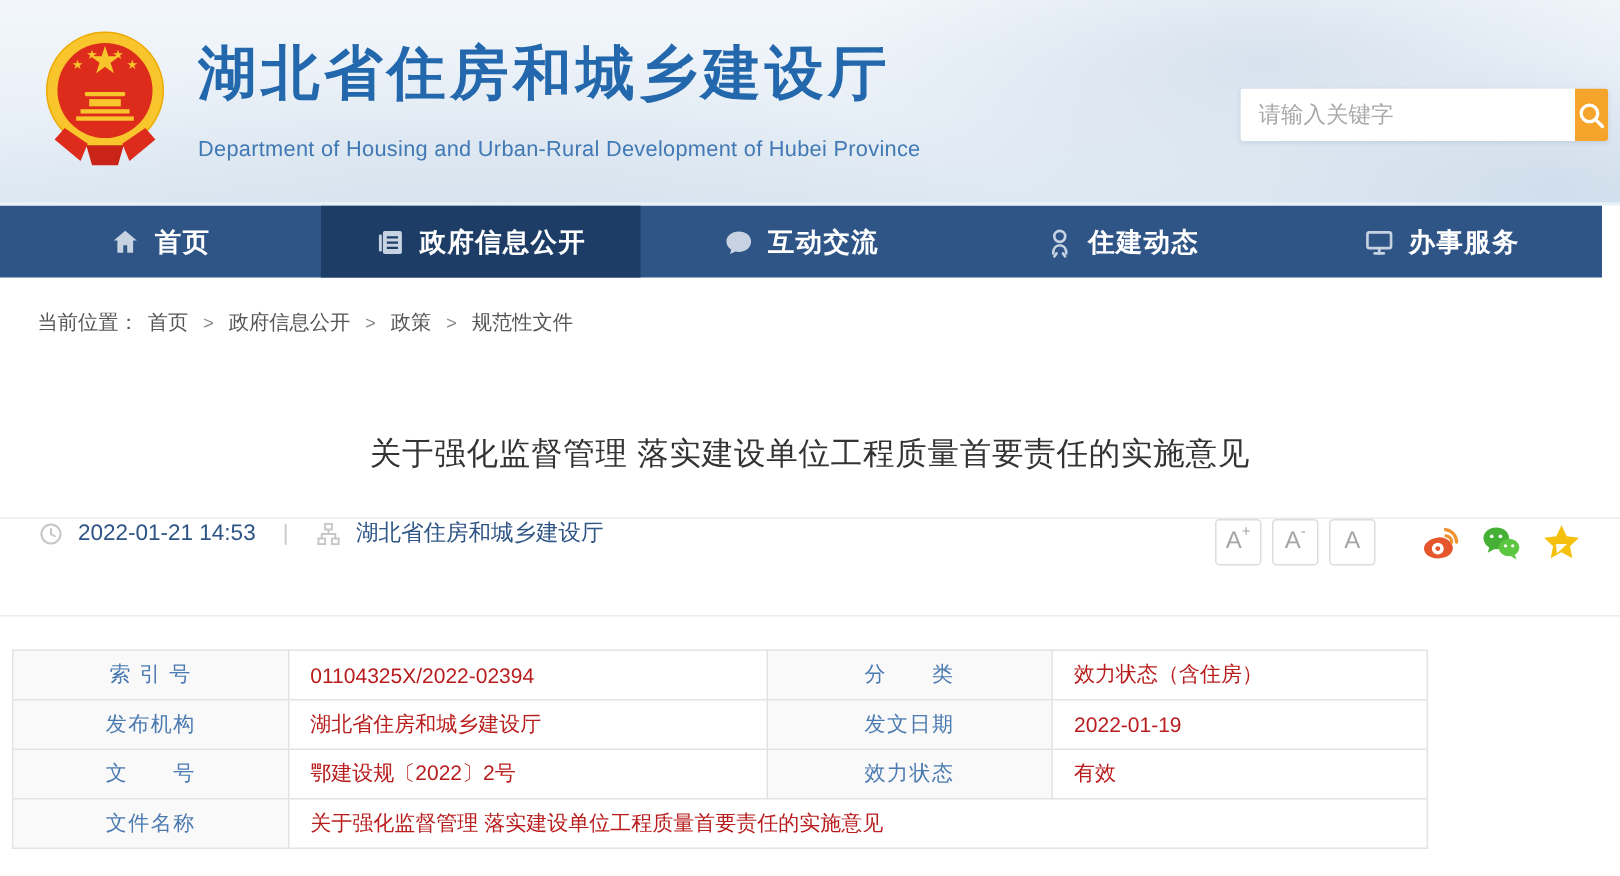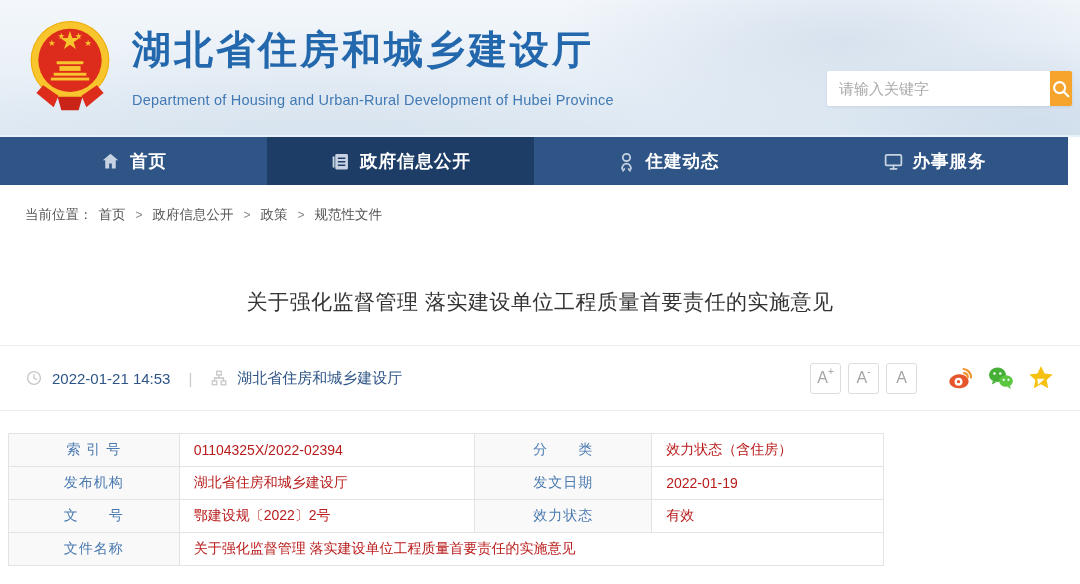--- a/index.html
+++ b/index.html
@@ -22,21 +22,21 @@
   }
   .brand{ position:absolute; left:22px; top:16px; display:flex; align-items:center; gap:14px; cursor:pointer; }
   .emblem{ width:96px; height:104px; flex:0 0 auto; }
   .brand-text h1{
     font-size:39px; font-weight:bold; color:#2368ac; letter-spacing:3px; line-height:1.15;
   }
   .brand-text .en{
     margin-top:19px; font-size:14.5px; color:#4179b4; letter-spacing:.2px;
   }
   .search-box{
-    position:absolute; right:8px; top:71px; width:245px; height:35px;
+    position:absolute; right:8px; top:59px; width:245px; height:35px;
     display:flex; box-shadow:0 1px 3px rgba(100,130,160,.18); border-radius:2px; overflow:hidden;
   }
   .search-box input{
     flex:1; border:none; outline:none; background:#fff; padding:0 12px;
     font-size:15px; color:#333; font-family:inherit;
   }
   .search-box input::placeholder{ color:#a9a9a9; }
   .search-btn{ width:50px; background:#f6a42b; border:none; cursor:pointer;
     display:flex; align-items:center; justify-content:center; }
   .search-btn svg{ width:22px; height:22px; }
@@ -58,39 +58,39 @@
 
   
   .article-title{
     margin-top:64px; height:57px; text-align:center;
     font-size:21px; font-weight:500; color:#333; letter-spacing:.5px;
   }
 
   
   .meta-bar{
     height:66px; border-top:1px solid #ececec; border-bottom:1px solid #ececec;
-    display:flex; align-items:center; justify-content:space-between; padding:0 25px;
+    display:flex; align-items:flex-start; justify-content:space-between; padding:0 25px;
   }
   .meta-left{ display:flex; align-items:center; gap:9px; font-size:15px; color:#2e5586; }
   .meta-left svg{ width:18px; height:18px; }
   .meta-left .pipe{ color:#c9c9c9; margin:0 9px; }
   .meta-right{ display:flex; align-items:center; }
   .font-btn{
     width:31px; height:31px; border:1px solid #ddd; border-radius:3px; background:#fff;
     color:#a5a5a5; font-size:16px; margin-left:7px; cursor:pointer;
     display:inline-flex; align-items:flex-start; justify-content:center; line-height:28px;
     font-family:inherit;
   }
   .font-btn .sup{ font-size:10px; line-height:16px; }
   .share-icon{ width:28px; height:28px; margin-left:12px; cursor:pointer; }
   .share-icon:first-of-type{ margin-left:30px; }
 
   
   .info-table{
-    width:876px; margin:22px 8px 0 8px; border-collapse:collapse; font-size:14px; table-layout:fixed;
+    width:944px; margin:22px 8px 0 8px; border-collapse:collapse; font-size:14px; table-layout:fixed;
   }
   .info-table td{ border:1px solid #e3e3e3; height:33px; }
   .info-table td.lbl{ background:#f9f9f9; color:#4a7ab0; text-align:center; letter-spacing:1px; }
   .info-table td.val{ background:#fff; color:#b91c1c; padding-left:14px; }
 </style>
 </head>
 <body>
 
 <header class="site-header">
   <div class="brand">
@@ -138,20 +138,26 @@
     <svg viewBox="0 0 24 24">
       <rect x="6" y="3.5" width="14.5" height="17.5" rx="1.5" fill="#c7d3e2"></rect>
       <rect x="3" y="6" width="2.2" height="13" rx="1" fill="#c7d3e2"></rect>
       <line x1="9" y1="8.3" x2="17.5" y2="8.3" stroke="#1d3d66" stroke-width="1.7"></line>
       <line x1="9" y1="12.3" x2="17.5" y2="12.3" stroke="#1d3d66" stroke-width="1.7"></line>
       <line x1="9" y1="16.3" x2="17.5" y2="16.3" stroke="#1d3d66" stroke-width="1.7"></line>
     </svg>
     <span>政府信息公开</span>
   </div>
   <div class="nav-item">
+    <svg viewBox="0 0 24 24">
+      <path d="M12 3.8 C6.6 3.8 2.6 7.2 2.6 11.4 c0 2.5 1.4 4.7 3.6 6.1 L5.4 21 l4.2-1.9 c.8.2 1.6.3 2.4.3 5.4 0 9.4-3.4 9.4-7.9 S17.4 3.8 12 3.8 Z" fill="#c7d3e2"></path>
+    </svg>
+    <span>互动交流</span>
+  </div>
+  <div class="nav-item">
     <svg viewBox="0 0 24 24" fill="none" stroke="#c7d3e2" stroke-width="2" stroke-linecap="round">
       <circle cx="12" cy="7.5" r="4.2"></circle>
       <path d="M7 20.5 c0-3.8 2.2-6.2 5-6.2 s5 2.4 5 6.2"></path>
       <path d="M9.5 20.5 l-1.5 2.2 M14.5 20.5 l1.5 2.2"></path>
     </svg>
     <span>住建动态</span>
   </div>
   <div class="nav-item">
     <svg viewBox="0 0 24 24" fill="none" stroke="#c7d3e2" stroke-width="2" stroke-linecap="round">
       <rect x="3" y="4.5" width="18" height="12" rx="1.5"></rect>

